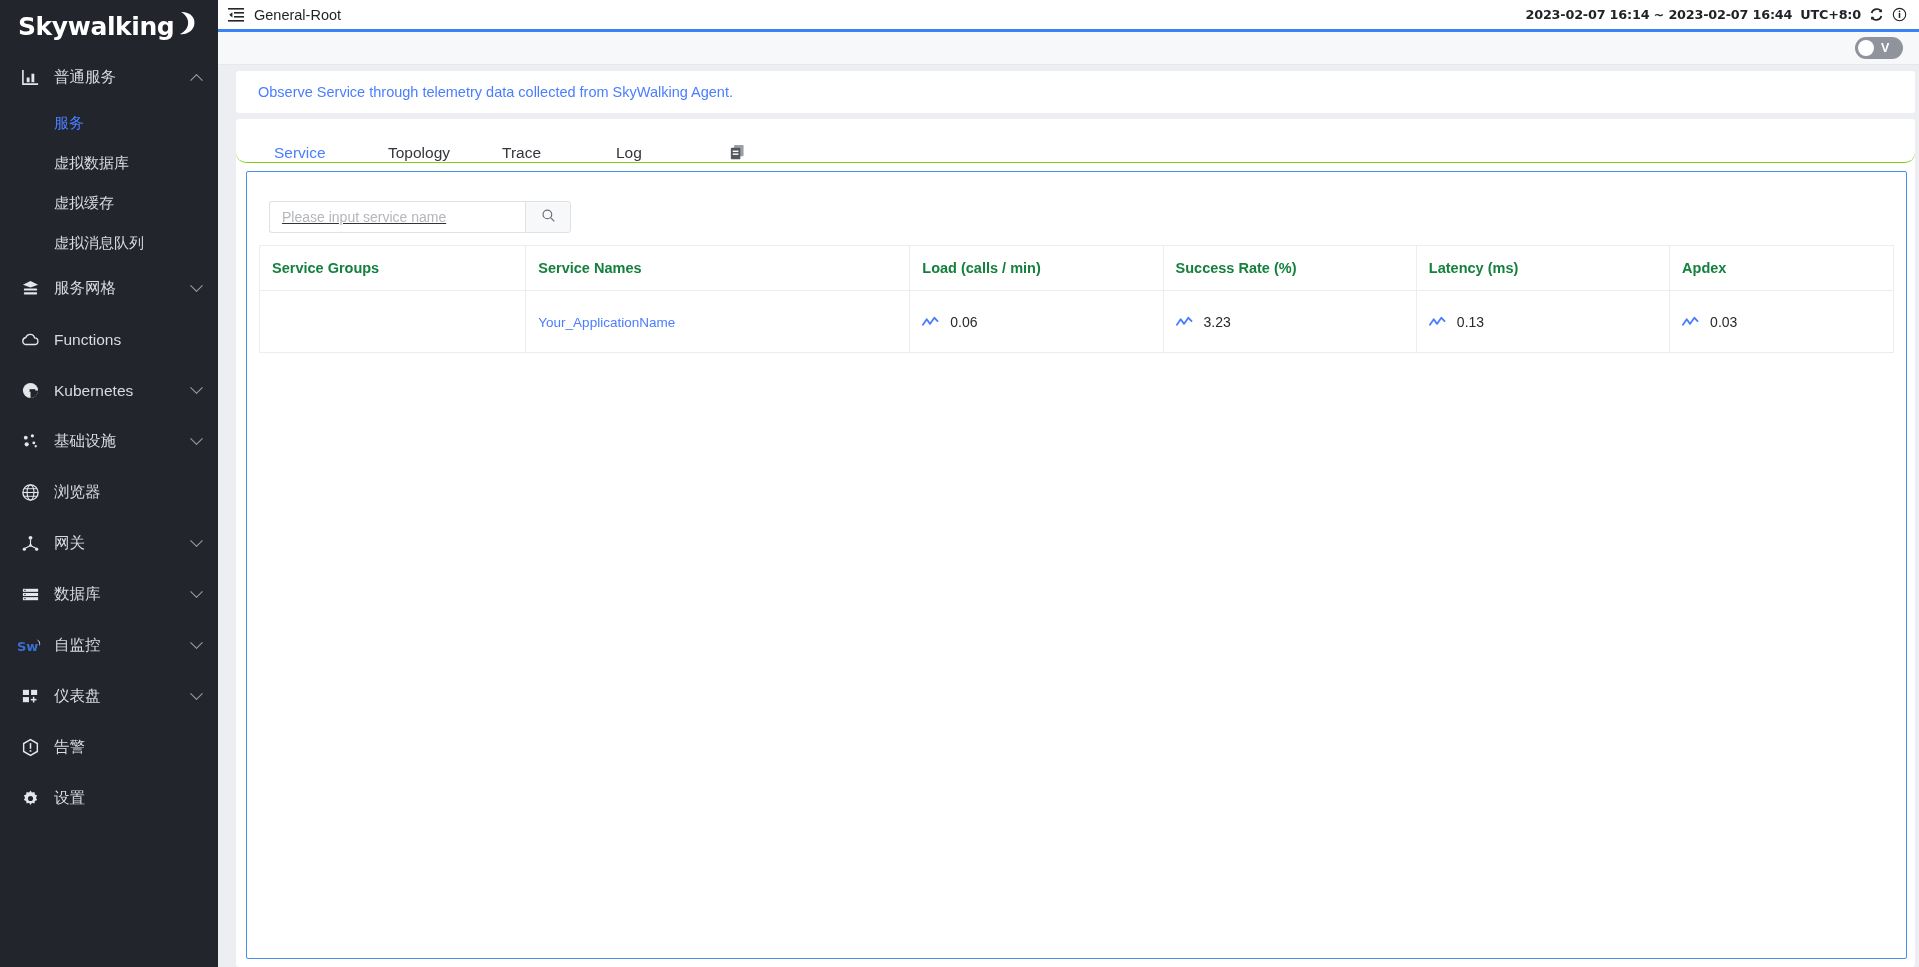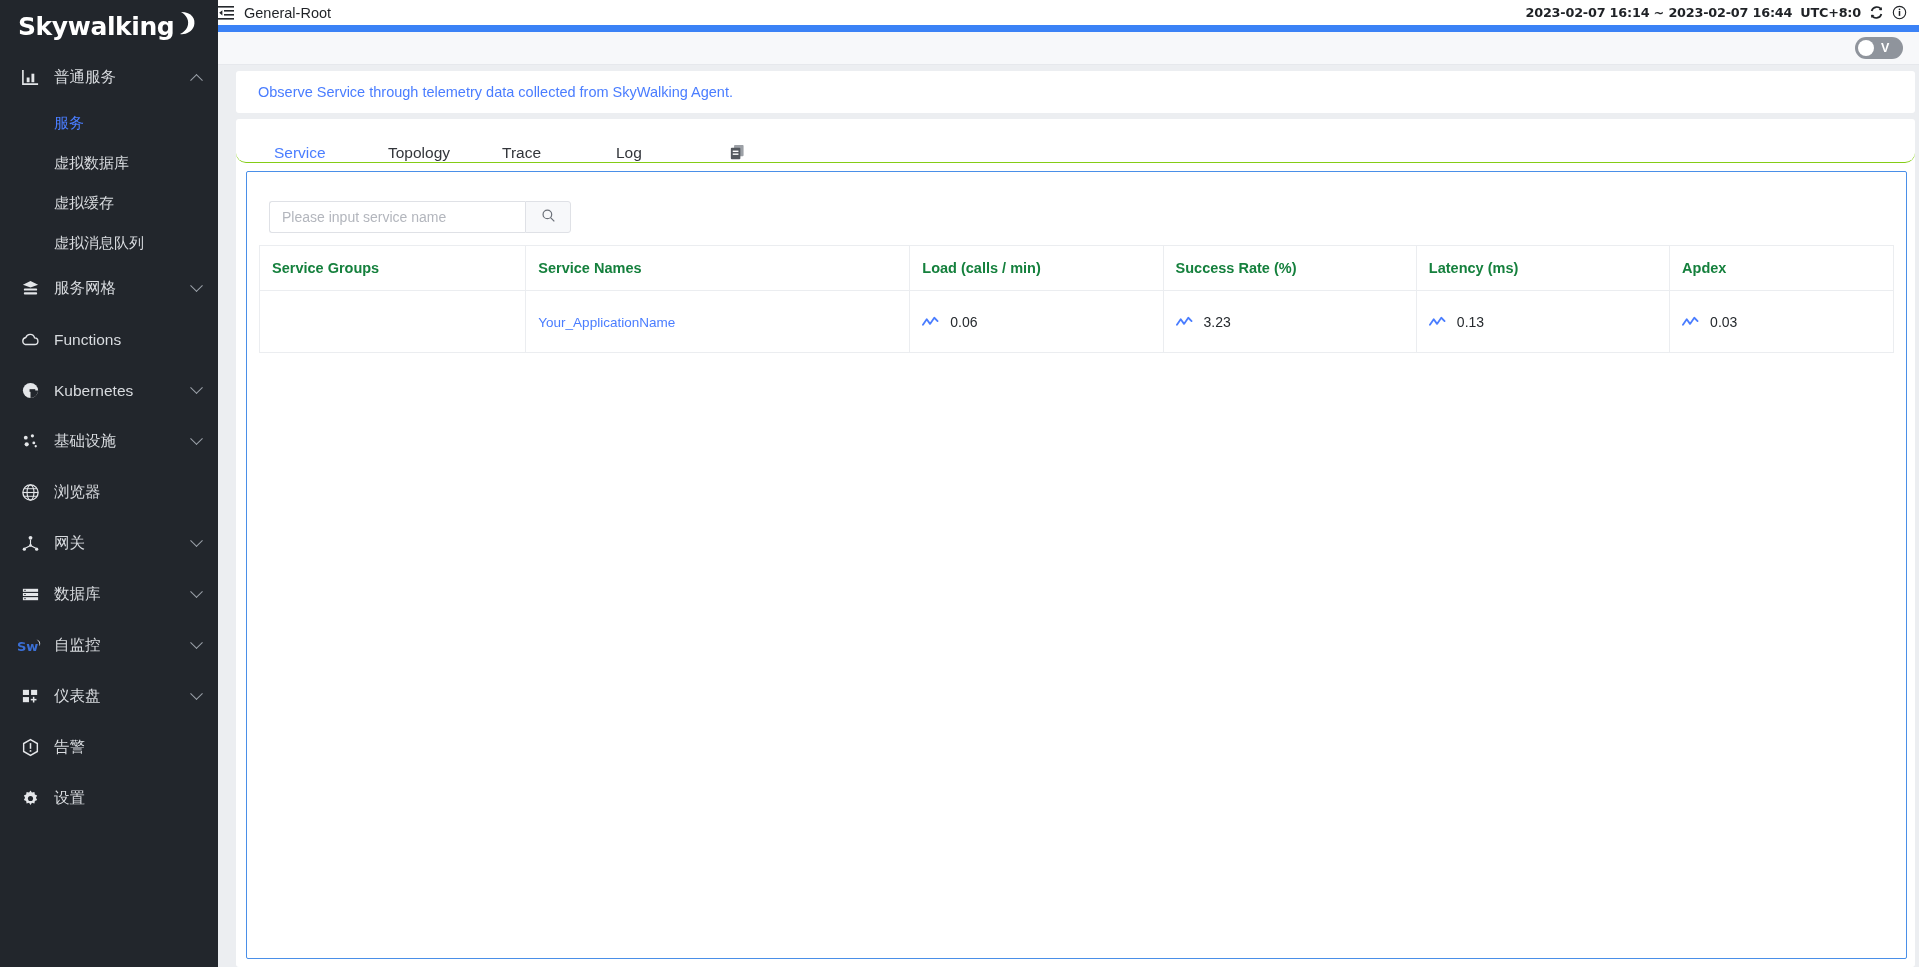--- a/index.html
+++ b/index.html
@@ -78,24 +78,24 @@
     background: #eceef1;
     display: flex;
     flex-direction: column;
     overflow: hidden;
   }
   .topbar {
     height: 32px; min-height: 32px;
     background: #ffffff;
     display: flex;
     align-items: center;
-    padding: 0 12px 0 0;
+    padding: 0 12px 0 10px;
     font-size: 13.5px;
     color: #25282c;
-    border-bottom: 7px solid #3b82f6;
+    border-bottom: 3px solid #3b82f6;
   }
   .topbar .tb-title { margin-left: 10px; font-size: 14.5px; color: #1f2226; }
   .topbar .tb-right {
     margin-left: auto;
     display: flex;
     align-items: center;
     gap: 8px;
     font-size: 12.8px;
     color: #1f2226;
     font-family: "DejaVu Sans", sans-serif;
@@ -180,20 +180,21 @@
   .search-input {
     width: 256px; height: 32px;
     border: 1px solid #dfe1e6;
     border-right: none;
     border-radius: 3px 0 0 3px;
     padding: 0 12px;
     font-size: 14px;
     color: #333;
     outline: none;
     background: #fff;
+    text-decoration: underline;
   }
   .search-input::placeholder { color: #b3b6bd; }
   .search-btn {
     width: 46px; height: 32px;
     border: 1px solid #dfe1e6;
     border-radius: 0 3px 3px 0;
     background: #f7f8fa;
     display: flex; align-items: center; justify-content: center;
     cursor: pointer;
     color: #6b7078;

